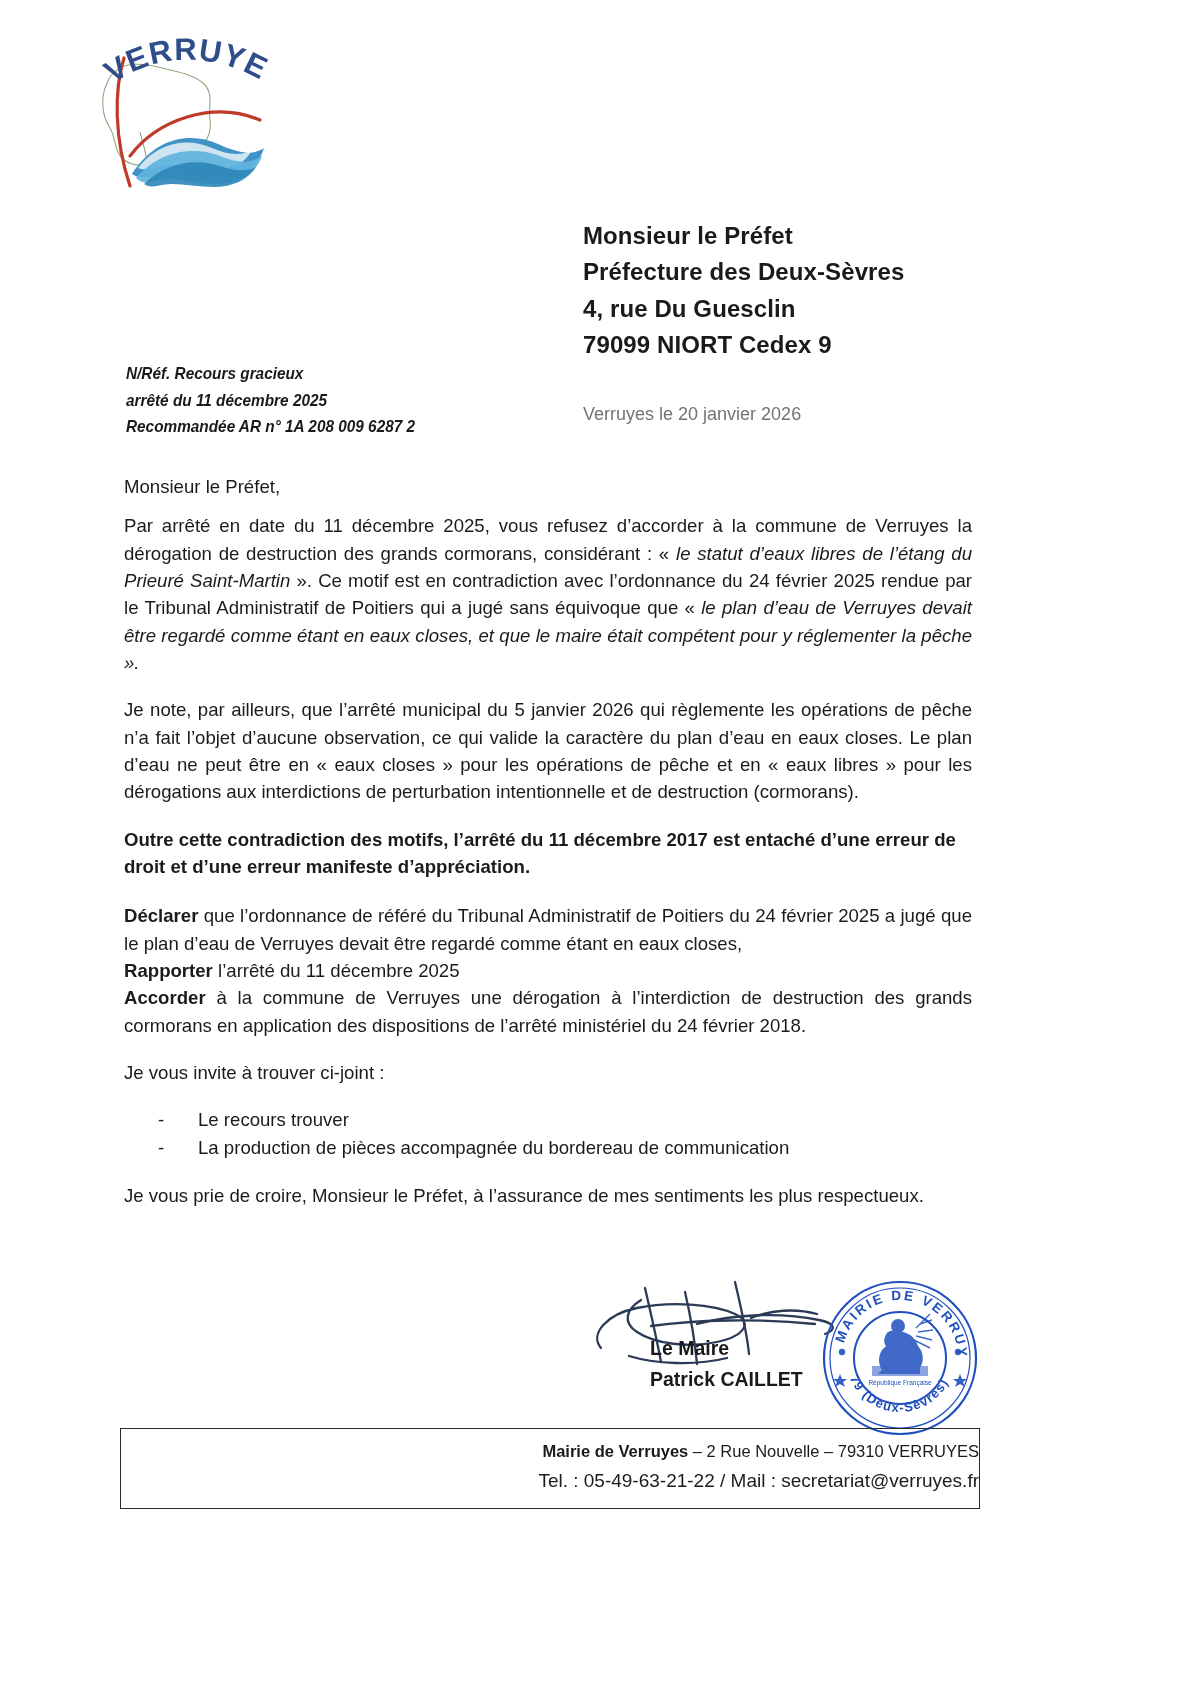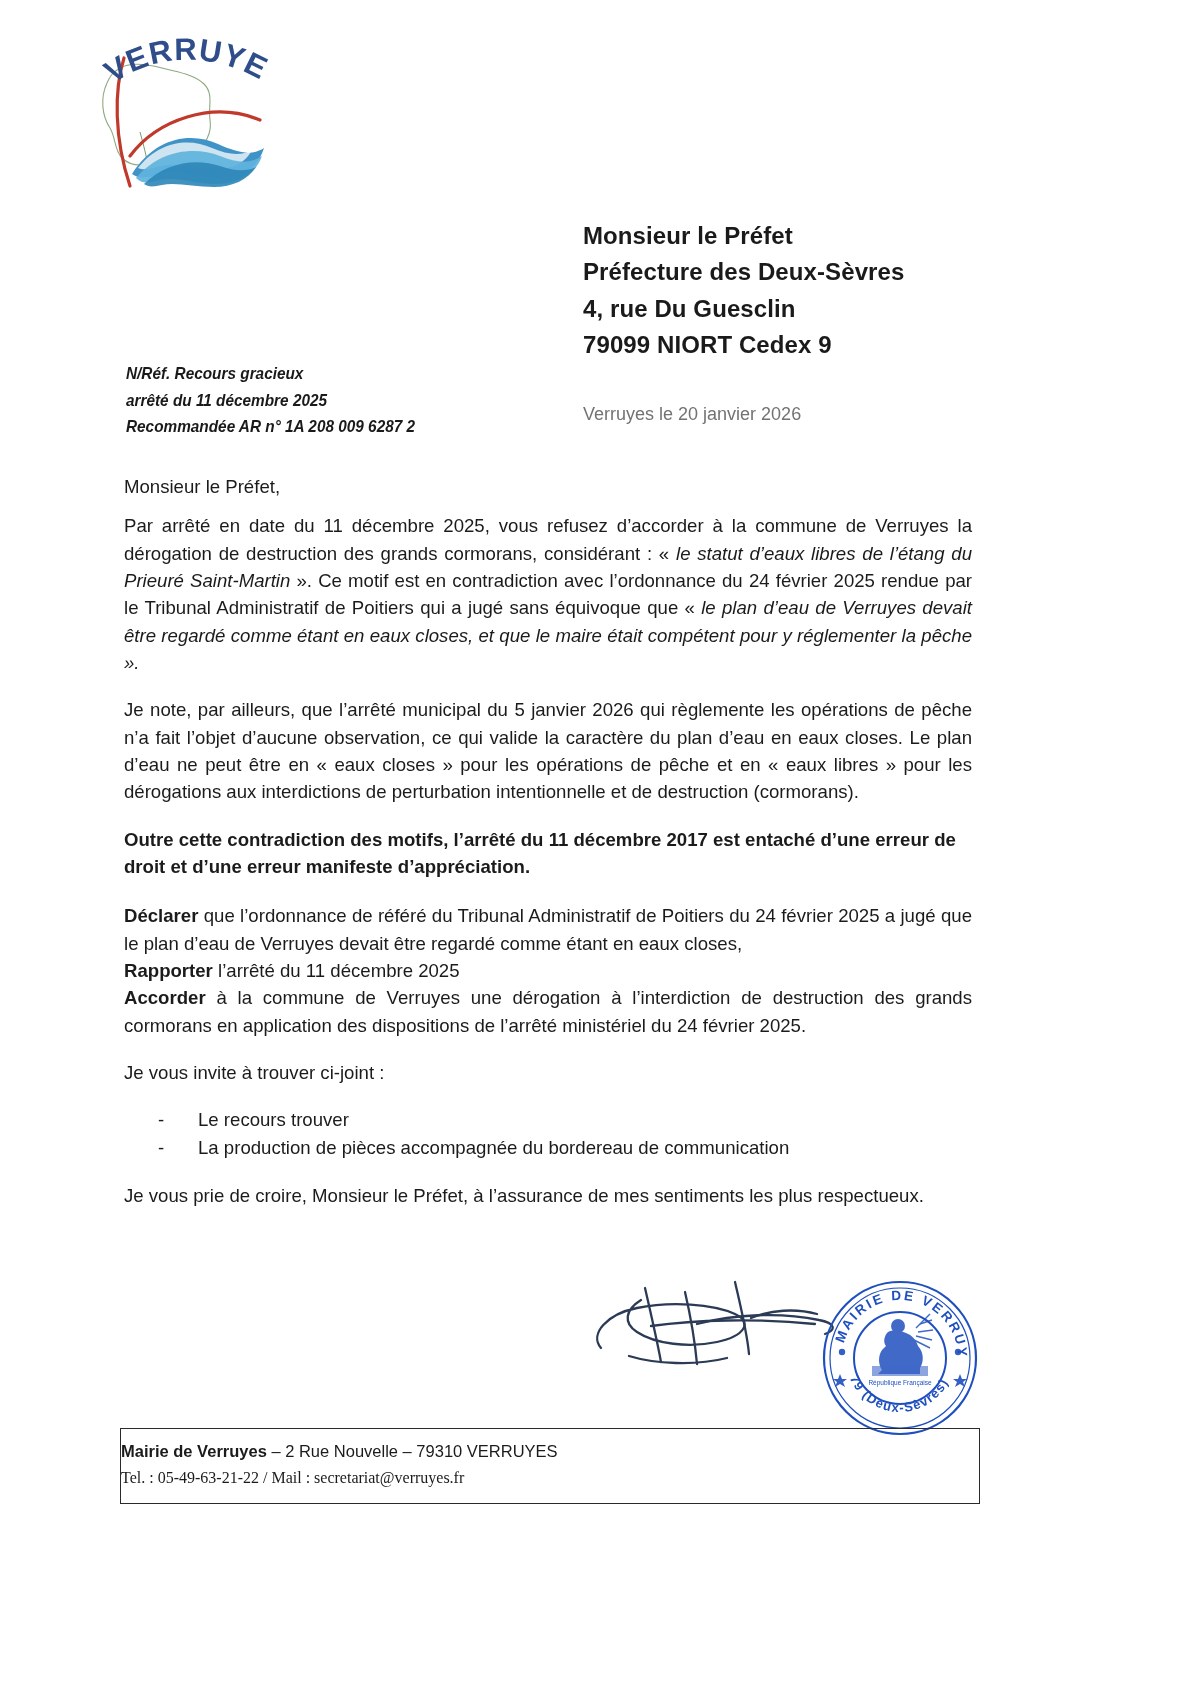--- a/index.html
+++ b/index.html
@@ -72,24 +72,24 @@
   }
   .sigtext div{white-space:nowrap;}
 
   .stamp{position:absolute;left:820px;top:1278px;width:160px;height:160px;}
 
   
   .footer{
     position:absolute;left:120px;top:1428px;width:858px;
     border:1.4px solid #2a2a2a;
     padding:9px 0 11px 0;
-    text-align:left;
+    text-align:right;
   }
   .footer .l1{font-size:16.5px;line-height:1.65;}
-  .footer .l2{font-size:16px;line-height:1.65;font-family:Liberation Serif, serif;}
+  .footer .l2{font-size:19px;line-height:1.65;}
   .footer b{font-weight:bold;}
 </style>
 </head>
 <body>
 
 <div class="page">
 
   <div class="logo">
     <svg width="250" height="170" viewBox="0 0 250 170">
 
@@ -142,21 +142,21 @@
 
     <p>Je note, par ailleurs, que l’arrêté municipal du 5 janvier 2026 qui règlemente les opérations de pêche n’a fait l’objet d’aucune observation, ce qui valide la caractère du plan d’eau en eaux closes. Le plan d’eau ne peut être en « eaux closes » pour les opérations de pêche et en « eaux libres » pour les dérogations aux interdictions de perturbation intentionnelle et de destruction (cormorans).</p>
 
     <p class="bold">Outre cette contradiction des motifs, l’arrêté du 11 décembre 2017 est entaché d’une erreur de droit et d’une erreur manifeste d’appréciation.</p>
 
 
     <p class="tight"><b>Déclarer</b><span> que l’ordonnance de référé du Tribunal Administratif de Poitiers du 24 février 2025 a jugé que le plan d’eau de Verruyes devait être regardé comme étant en eaux closes,</span></p>
 
     <p class="tight nojust"><b>Rapporter</b><span> l’arrêté du 11 décembre 2025</span></p>
 
-    <p><b>Accorder</b><span> à la commune de Verruyes une dérogation à l’interdiction de destruction des grands cormorans en application des dispositions de l’arrêté ministériel du 24 février 2025.</span></p>
+    <p><b>Accorder</b><span> à la commune de Verruyes une dérogation à l’interdiction de destruction des grands cormorans en application des dispositions de l’arrêté ministériel du 24 février 2018.</span></p>
 
     <p class="nojust">Je vous invite à trouver ci-joint :</p>
 
     <ul class="attach">
       <li><span class="dash">-</span><span>Le recours trouver</span></li>
       <li><span class="dash">-</span><span>La production de pièces accompagnée du bordereau de communication</span></li>
     </ul>
 
     <p class="nojust">Je vous prie de croire, Monsieur le Préfet, à l’assurance de mes sentiments les plus respectueux.</p>
   </div>
@@ -168,20 +168,24 @@
                  C104 78 70 74 52 62 C38 53 40 40 56 30"></path>
         <path d="M60 18 C66 44 72 70 76 92"></path>
         <path d="M100 22 C106 48 110 72 112 94"></path>
         <path d="M66 56 C110 50 170 48 230 54"></path>
         <path d="M112 54 C150 44 196 42 234 50 C250 53 252 60 240 64"></path>
         <path d="M150 12 C156 38 162 62 164 84"></path>
         <path d="M166 48 C186 40 210 38 232 44"></path>
         <path d="M44 86 C70 94 110 96 142 88"></path>
       </g>
     </svg>
+    <div class="sigtext">
+      <div>Le Maire</div>
+      <div>Patrick CAILLET</div>
+    </div>
   </div>
 
   <div class="stamp">
     <svg width="160" height="160" viewBox="0 0 160 160">
       <defs>
         <path id="stTop" d="M22 80 A58 58 0 0 1 138 80"></path>
         <path id="stBot" d="M26 80 A54 54 0 0 0 134 80"></path>
       </defs>
       <g stroke="#1f4fbf" fill="none">
         <circle cx="80" cy="80" r="76" stroke-width="2.2"></circle>

